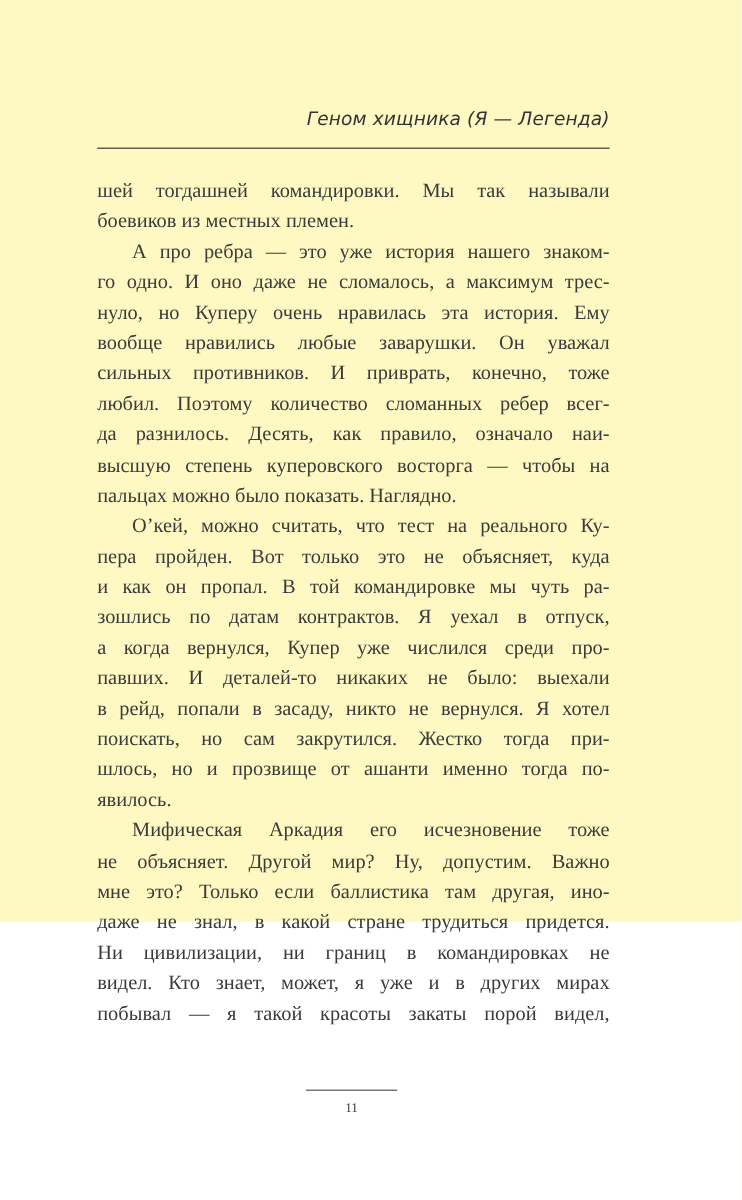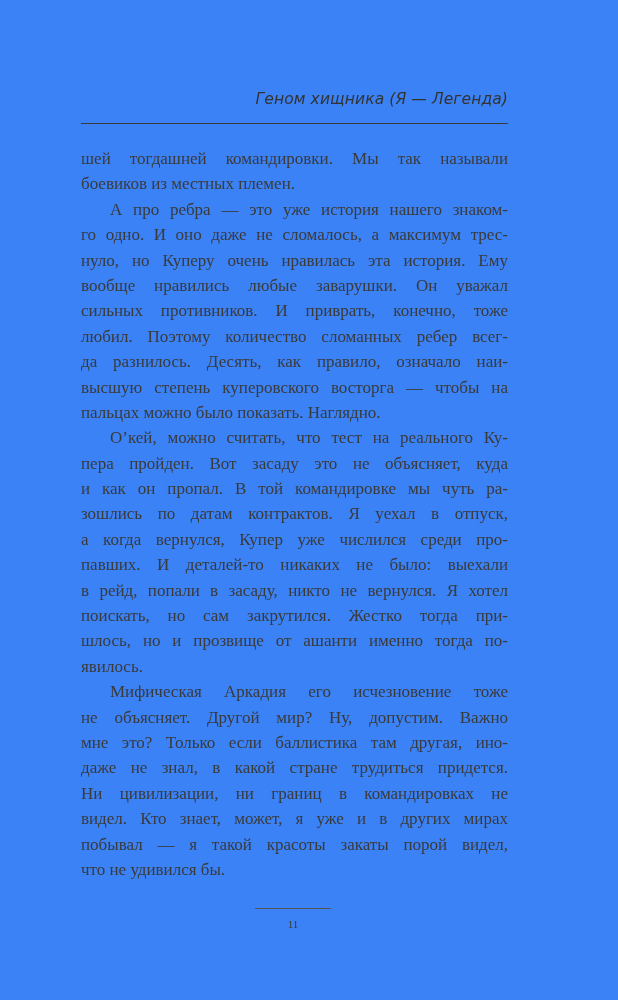--- a/index.html
+++ b/index.html
@@ -1,17 +1,17 @@
 <!DOCTYPE html>
 <html><head>
 <meta charset="utf-8">
 <style>
   html, body { margin: 0; padding: 0; background: #ffffff; }
   body { width: 618px; height: 1000px; position: relative; overflow: hidden; }
-  .page { position: absolute; left: 0; top: 0; width: 618px; height: 1000px; background: #3b82f6; }
+  .page { position: absolute; left: 0; top: 0; width: 618px; height: 768px; background: #fef9c3; }
   .running-head {
     position: absolute; left: 81px; width: 427px; top: 90px;
     text-align: right; font-family: "DejaVu Sans", sans-serif;
     font-style: italic; font-size: 15.5px; color: #333333; letter-spacing: 0.1px;
   }
   .head-rule {
     position: absolute; left: 81px; width: 427px; top: 123px; height: 0;
     border-top: 1.3px solid #3a3a3a;
   }
   .body-text {
@@ -44,34 +44,33 @@
       <span class="line indent">А про ребра — это уже история нашего знаком-</span>
       <span class="line">го одно. И оно даже не сломалось, а максимум трес-</span>
       <span class="line">нуло, но Куперу очень нравилась эта история. Ему</span>
       <span class="line">вообще нравились любые заварушки. Он уважал</span>
       <span class="line">сильных противников. И приврать, конечно, тоже</span>
       <span class="line">любил. Поэтому количество сломанных ребер всег-</span>
       <span class="line">да разнилось. Десять, как правило, означало наи-</span>
       <span class="line">высшую степень куперовского восторга — чтобы на</span>
       <span class="line last">пальцах можно было показать. Наглядно.</span>
       <span class="line indent">О’кей, можно считать, что тест на реального Ку-</span>
-      <span class="line">пера пройден. Вот засаду это не объясняет, куда</span>
+      <span class="line">пера пройден. Вот только это не объясняет, куда</span>
       <span class="line">и как он пропал. В той командировке мы чуть ра-</span>
       <span class="line">зошлись по датам контрактов. Я уехал в отпуск,</span>
       <span class="line">а когда вернулся, Купер уже числился среди про-</span>
       <span class="line">павших. И деталей-то никаких не было: выехали</span>
       <span class="line">в рейд, попали в засаду, никто не вернулся. Я хотел</span>
       <span class="line">поискать, но сам закрутился. Жестко тогда при-</span>
       <span class="line">шлось, но и прозвище от ашанти именно тогда по-</span>
       <span class="line last">явилось.</span>
       <span class="line indent">Мифическая Аркадия его исчезновение тоже</span>
       <span class="line">не объясняет. Другой мир? Ну, допустим. Важно</span>
       <span class="line">мне это? Только если баллистика там другая, ино-</span>
       <span class="line">даже не знал, в какой стране трудиться придется.</span>
       <span class="line">Ни цивилизации, ни границ в командировках не</span>
       <span class="line">видел. Кто знает, может, я уже и в других мирах</span>
       <span class="line">побывал — я такой красоты закаты порой видел,</span>
-      <span class="line last">что не удивился бы.</span>
     </div>
 
   <div class="foot-rule"></div>
   <div class="folio">11</div>
 </div>
 
 </body></html>

